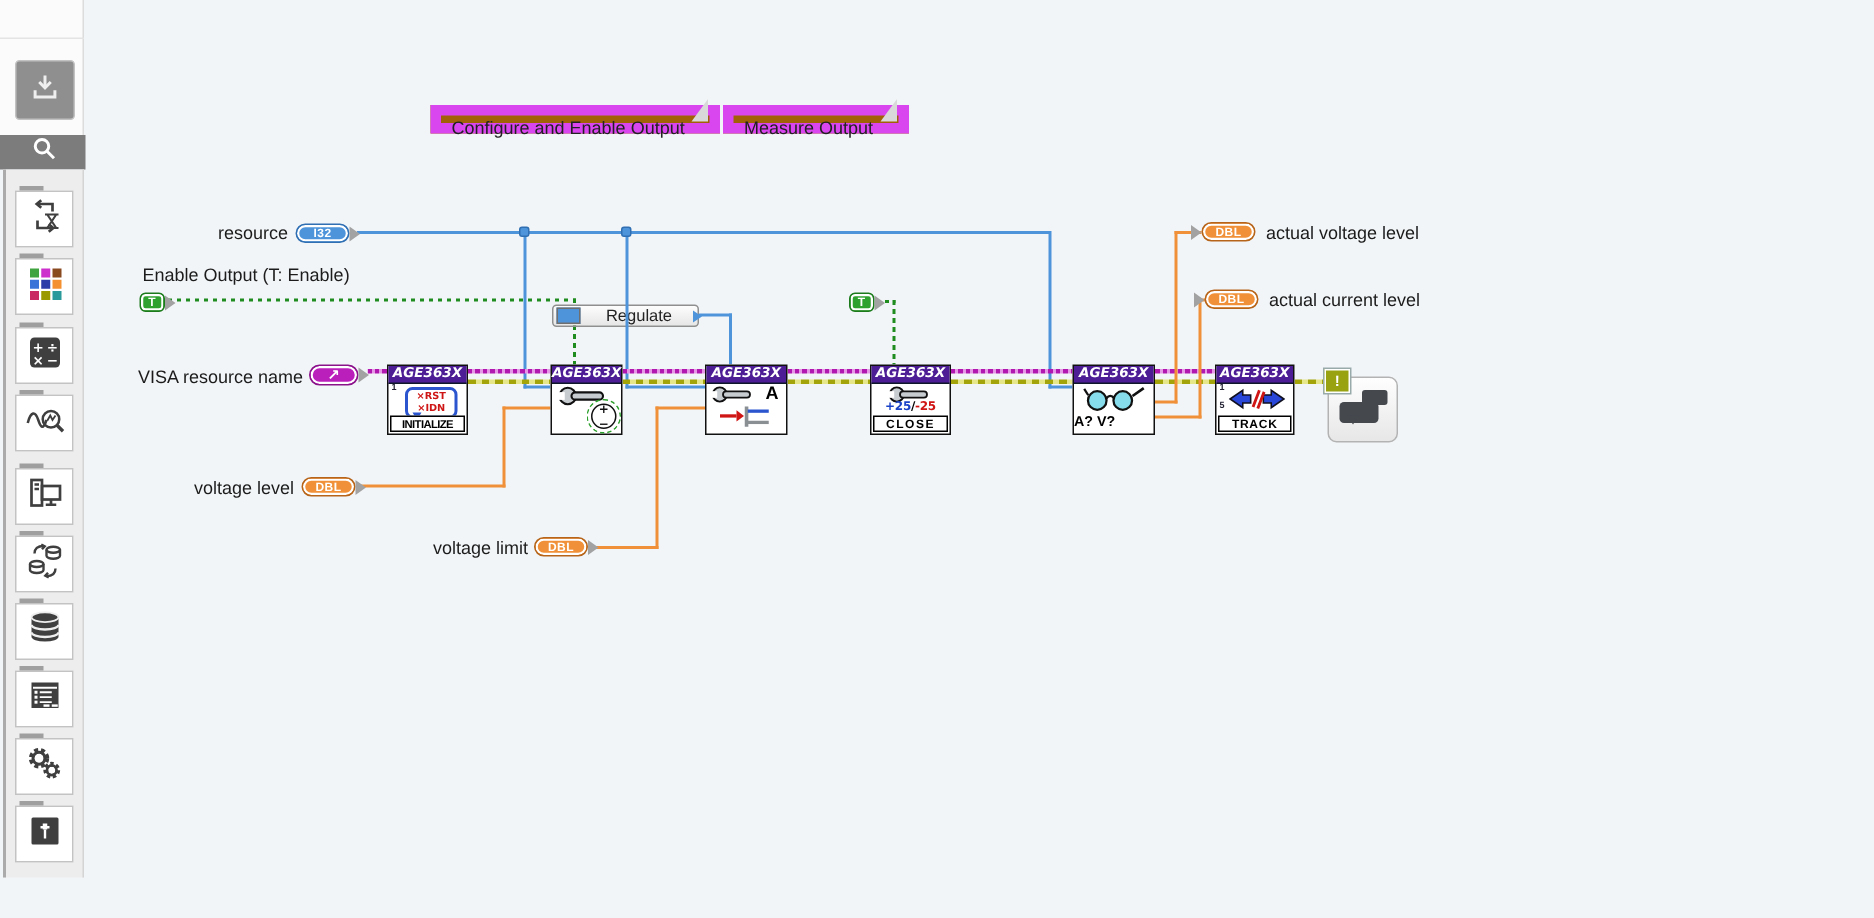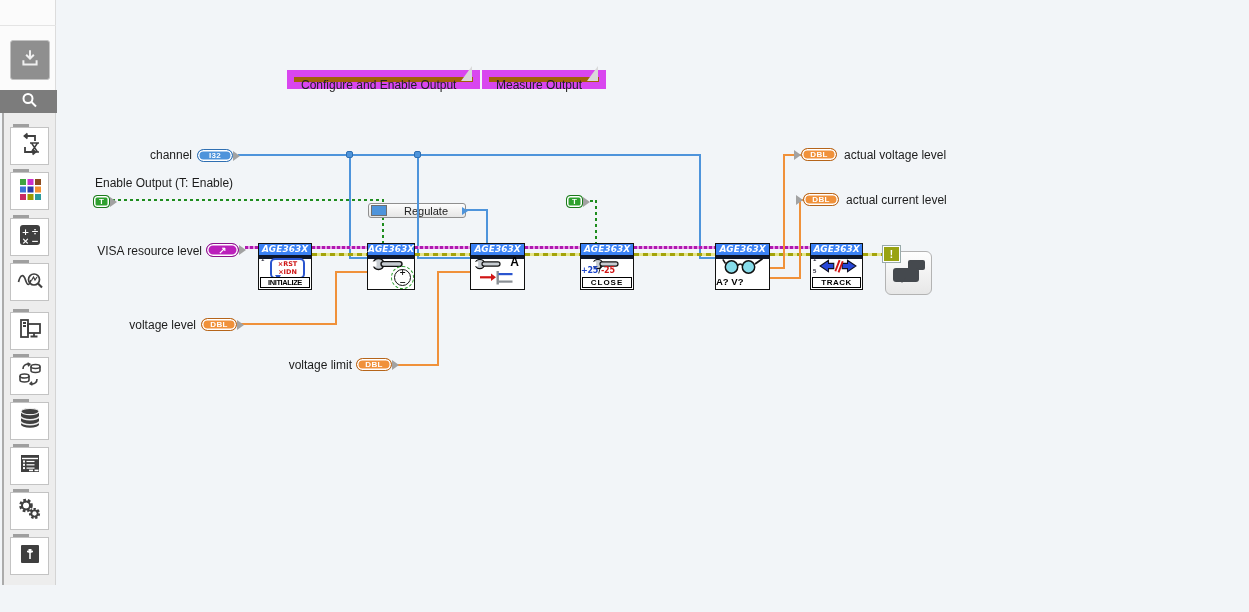--- a/index.html
+++ b/index.html
@@ -52,37 +52,37 @@
   .enum .etxt{flex:1;text-align:center;font-size:11px;color:#222;}
   .enum::after{content:"";position:absolute;right:-7px;top:3px;border:4px solid transparent;
         border-left:6px solid #4E94DB;}
   .comment{position:absolute;top:70px;height:19px;box-sizing:border-box;background:#a16207;
         border:7px solid #d946ef;font-size:12px;color:#222;line-height:17px;
         padding:0 17px 0 7px;z-index:2;white-space:nowrap;}
   .comment::after{content:"";position:absolute;right:1px;bottom:1px;width:0;height:0;
         border-bottom:15px solid #d9d9d9;border-left:11px solid transparent;}
   
   .vi{position:absolute;background:#fff;border:1.5px solid #111;box-sizing:border-box;z-index:3;}
-  .vi .hd{position:absolute;top:0;left:0;right:0;height:11px;background:#3b82f6;border-bottom:4px solid #0f172a;
+  .vi .hd{position:absolute;top:0;left:0;right:0;height:11px;background:#4c1d95;border-bottom:1px solid #0f172a;
         color:#fff;font:italic 700 9px "DejaVu Sans",sans-serif;text-align:center;line-height:11px;}
   .vi .cap{position:absolute;left:1px;right:1px;bottom:1px;height:11px;border:1px solid #000;background:#fff;
         font:700 7.5px "Liberation Sans",sans-serif;letter-spacing:-.4px;text-align:center;line-height:9px;
         color:#000;box-sizing:border-box;}
   .idx{position:absolute;left:2px;font:700 6px "Liberation Sans",sans-serif;color:#223;z-index:1;}
   .bub{position:absolute;left:11px;top:14px;width:31px;height:17px;border:2px solid #2B55CF;border-radius:5px;
         background:#fff;color:#CF1616;font:700 6.5px "DejaVu Sans",sans-serif;text-align:center;line-height:8px;}
   .bub::after{content:"";position:absolute;left:3px;bottom:-6px;border:3px solid transparent;
         border-top:5px solid #2B55CF;}
   .pmcircle{position:absolute;right:3px;bottom:3px;width:17px;height:17px;border:1.5px solid #111;
         border-radius:50%;background:#fff;box-sizing:border-box;}
   .pmcircle::before{content:"";position:absolute;inset:-4px;border:1.5px dashed #2CA02C;border-radius:50%;}
   .pmcircle .pp{position:absolute;top:-2px;left:0;right:0;text-align:center;font:700 8px "DejaVu Sans",sans-serif;color:#111;}
   .pmcircle .mm{position:absolute;bottom:-2px;left:0;right:0;text-align:center;font:700 8px "DejaVu Sans",sans-serif;color:#111;}
   .bigA{position:absolute;right:5px;top:11px;font:700 12px "Liberation Sans",sans-serif;color:#000;}
-  .trkrow{position:absolute;left:0;right:0;top:22px;
+  .trkrow{position:absolute;left:0;right:0;top:22px;text-align:center;
         font:700 8px "DejaVu Sans",sans-serif;letter-spacing:-.2px;}
   .trkrow .tpos{color:#1B43C8;} .trkrow .tsep{color:#000;} .trkrow .tneg{color:#D01515;}
   .cap5{position:absolute;left:0;right:0;bottom:2px;text-align:left;
         font:700 9.5px "Liberation Sans",sans-serif;color:#000;}
   
   .eh{position:absolute;left:885px;top:251px;width:45px;height:42px;border:1px solid #b3b3b3;border-radius:6px;
         background:linear-gradient(#fefefe,#e7e7e7);z-index:3;}
   .eh .b1{position:absolute;left:7px;top:16px;width:26px;height:14px;background:#45494E;border-radius:3px;}
   .eh .b1::after{content:"";position:absolute;left:5px;bottom:-5px;border:4px solid transparent;
         border-top:6px solid #45494E;}
@@ -286,31 +286,31 @@
   <div class="wire orange h2" style="left:397px;top:364px;width:42px"></div>
   <div class="wire orange v2" style="left:437px;top:271px;height:95px"></div>
   <div class="wire orange h2" style="left:437px;top:271px;width:33px"></div>
   <div class="wire orange h2" style="left:770px;top:267px;width:15px"></div>
   <div class="wire orange v2" style="left:783px;top:154px;height:115px"></div>
   <div class="wire orange h2" style="left:783px;top:154px;width:18px"></div>
   <div class="wire orange h2" style="left:770px;top:277px;width:31px"></div>
   <div class="wire orange v2" style="left:799px;top:199px;height:80px"></div>
   <div class="wire orange h2" style="left:799px;top:199px;width:6px"></div>
 
-  <div class="lbl" style="left:100px;top:148px;width:92px;text-align:right">channel</div>
+  <div class="lbl" style="left:100px;top:148px;width:92px;text-align:right">resource</div>
   <div class="tag i32 out-r" style="left:197px;top:149px;width:36px;height:13px">
     <span>I32</span>
   </div>
 
   <div class="lbl" style="left:95px;top:176px">Enable Output (T: Enable)</div>
   <div class="tag bool out-r" style="left:93px;top:195px;width:17px;height:13px">
     <span>T</span>
   </div>
 
-  <div class="lbl" style="left:84px;top:244px;width:118px;text-align:right">VISA resource level</div>
+  <div class="lbl" style="left:84px;top:244px;width:118px;text-align:right">VISA resource name</div>
   <div class="tag visa out-r" style="left:206px;top:243px;width:33px;height:14px">
     <span>↗</span>
   </div>
 
   <div class="lbl" style="left:110px;top:318px;width:86px;text-align:right">voltage level</div>
   <div class="tag dbl out-r" style="left:201px;top:318px;width:36px;height:13px">
     <span>DBL</span>
   </div>
 
   <div class="lbl" style="left:270px;top:358px;width:82px;text-align:right">voltage limit</div>

